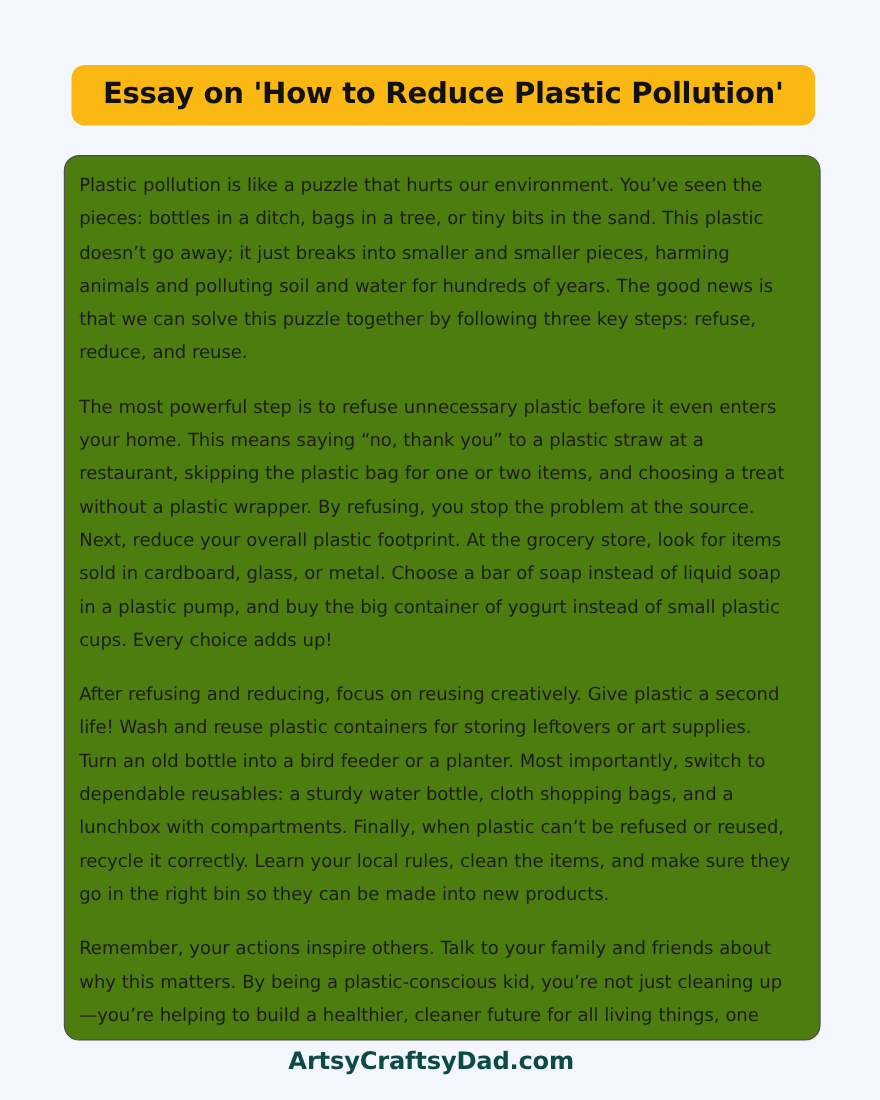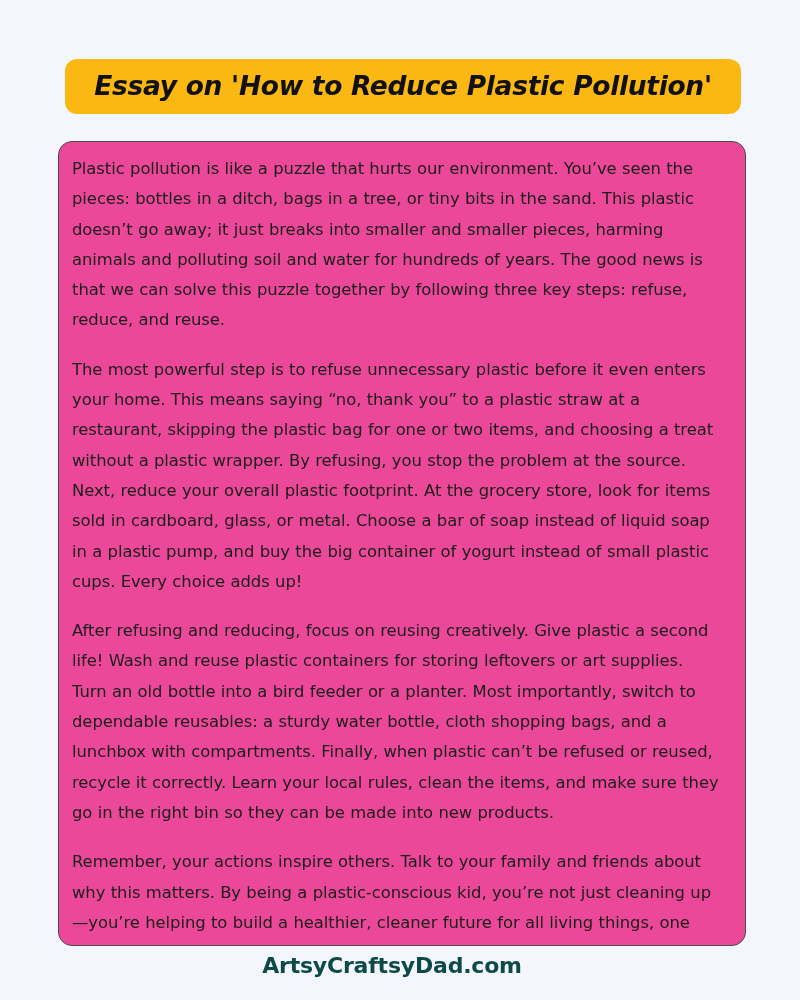--- a/index.html
+++ b/index.html
@@ -29,41 +29,40 @@
     top: 59px;
     width: 676px;
     height: 55px;
     background: #fbb712;
     border-radius: 12px;
     display: flex;
     align-items: center;
     justify-content: center;
     box-sizing: border-box;
     padding: 0 14px;
-    font-style: italic;
   }
   .title-text {
     font-family: "DejaVu Sans", sans-serif;
     font-weight: bold;
     font-size: 26.5px;
     letter-spacing: -0.3px;
     color: #111111;
     line-height: 1;
     white-space: nowrap;
     text-align: center;
   }
 
   
   .essay-card {
     position: absolute;
     left: 58px;
     top: 141px;
     width: 688px;
     height: 805px;
-    background: #ec4899;
+    background: #4d7c0f;
     border: 1.4px solid #4a4a4a;
     border-radius: 14px;
     box-sizing: border-box;
     padding: 12px 22px 10px 13px;
     overflow: hidden;
   }
 
   .essay-body {
     padding: 0 0 0 0;
   }

